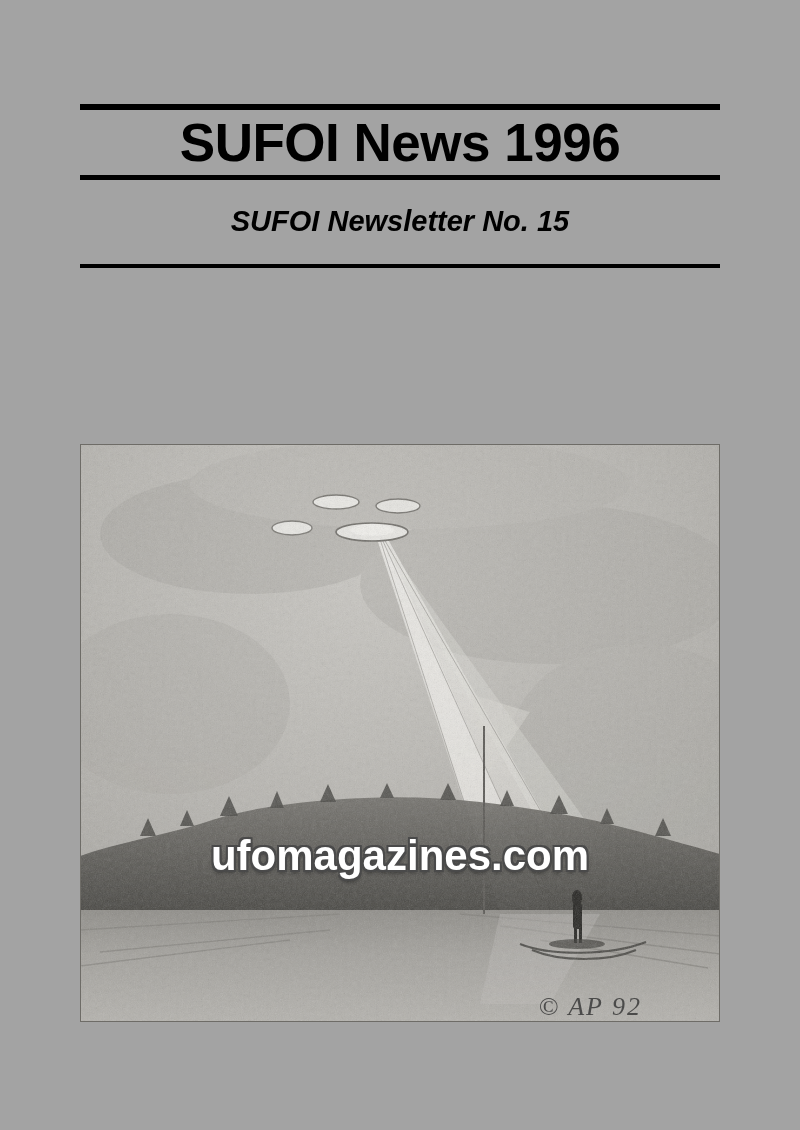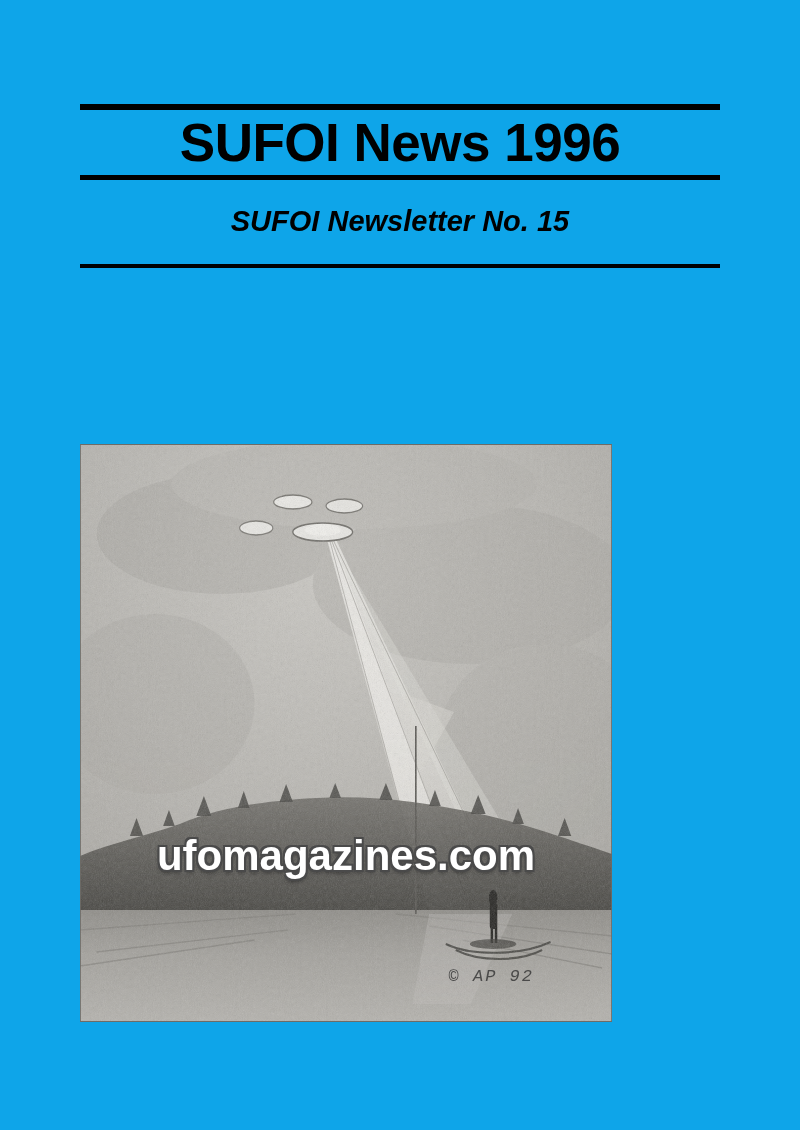--- a/index.html
+++ b/index.html
@@ -13,21 +13,21 @@
     font-family: "Liberation Sans", sans-serif;
     color: #000000;
     overflow: hidden;
     position: relative;
   }
 
   .page {
     position: relative;
     width: 800px;
     height: 1130px;
-    background: #0ea5e9;
+    background: #a3a3a3;
   }
 
   
   .masthead {
     position: absolute;
     left: 80px;
     top: 104px;
     width: 640px;
   }
   .rule-top {
@@ -70,21 +70,21 @@
     background: #000000;
     width: 100%;
     margin-top: 26px;
   }
 
   
   .cover-figure {
     position: absolute;
     left: 80px;
     top: 444px;
-    width: 532px;
+    width: 640px;
     height: 578px;
     overflow: hidden;
     background: #b9b7b2;
   }
   .cover-canvas {
     display: block;
     width: 100%;
     height: 100%;
   }
   .watermark {
@@ -101,23 +101,23 @@
        2px -2px 0 #4a4a4a,
       -2px  2px 0 #4a4a4a,
        2px  2px 0 #4a4a4a,
        0px  3px 4px rgba(0,0,0,0.45);
     letter-spacing: 0px;
     pointer-events: none;
   }
   .artist-mark {
     position: absolute;
     right: 78px;
-    bottom: 36px;
-    font-size: 17px;
-    font-family: Liberation Mono, monospace;
+    bottom: 0;
+    font-size: 26px;
+    font-family: Liberation Serif, serif;
     color: #3a3a3a;
     font-style: italic;
     letter-spacing: 2px;
     opacity: 0.85;
   }
 </style>
 </head>
 <body>
 
 <div class="page">

